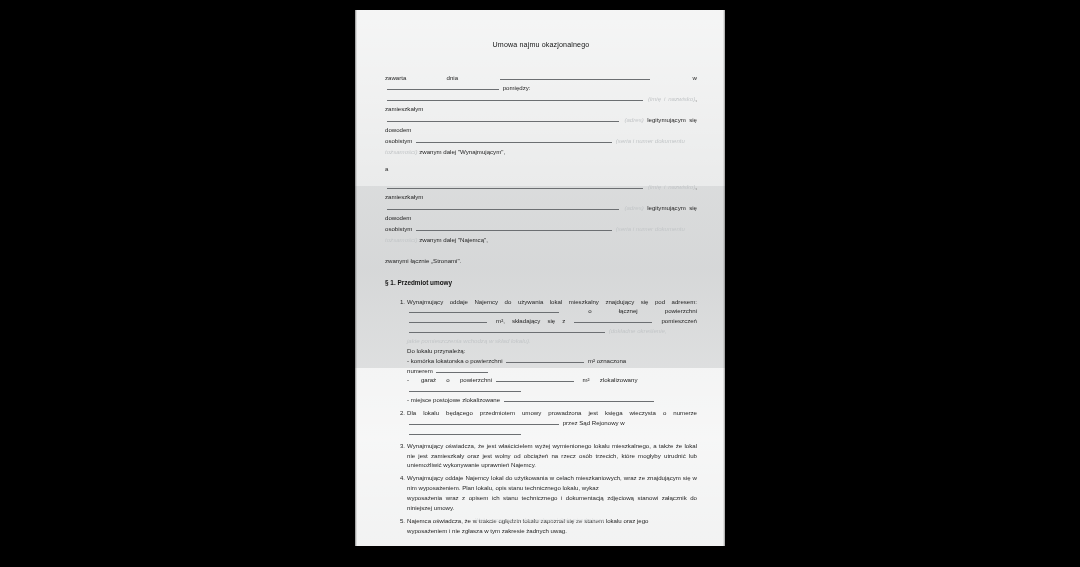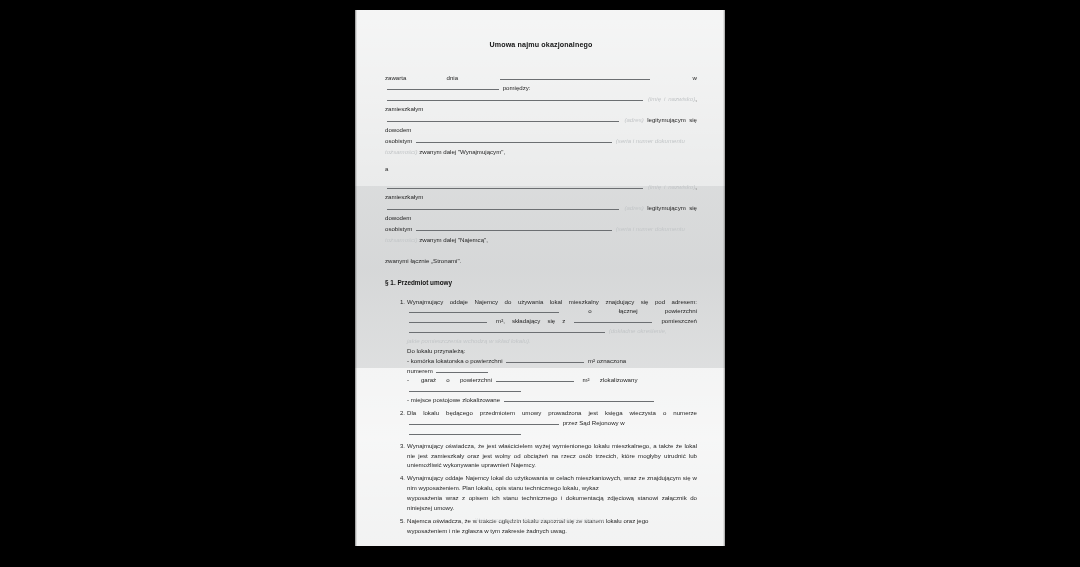--- a/index.html
+++ b/index.html
@@ -85,21 +85,21 @@
     position: relative;
     z-index: 3;
     padding: 20px 28px 10px 30px;
     font-size: 6.1px;
     line-height: 1.62;
     color: #1f1f1f;
   }
 
   .doc-title {
     text-align: center;
-    font-weight: bold;
+    font-weight: normal;
     font-size: 7.1px;
     letter-spacing: 0.15px;
     margin: 10px 0 22px 0;
     color: #131313;
   }
 
   .para {
     margin: 0 0 1px 0;
     text-align: justify;
   }

